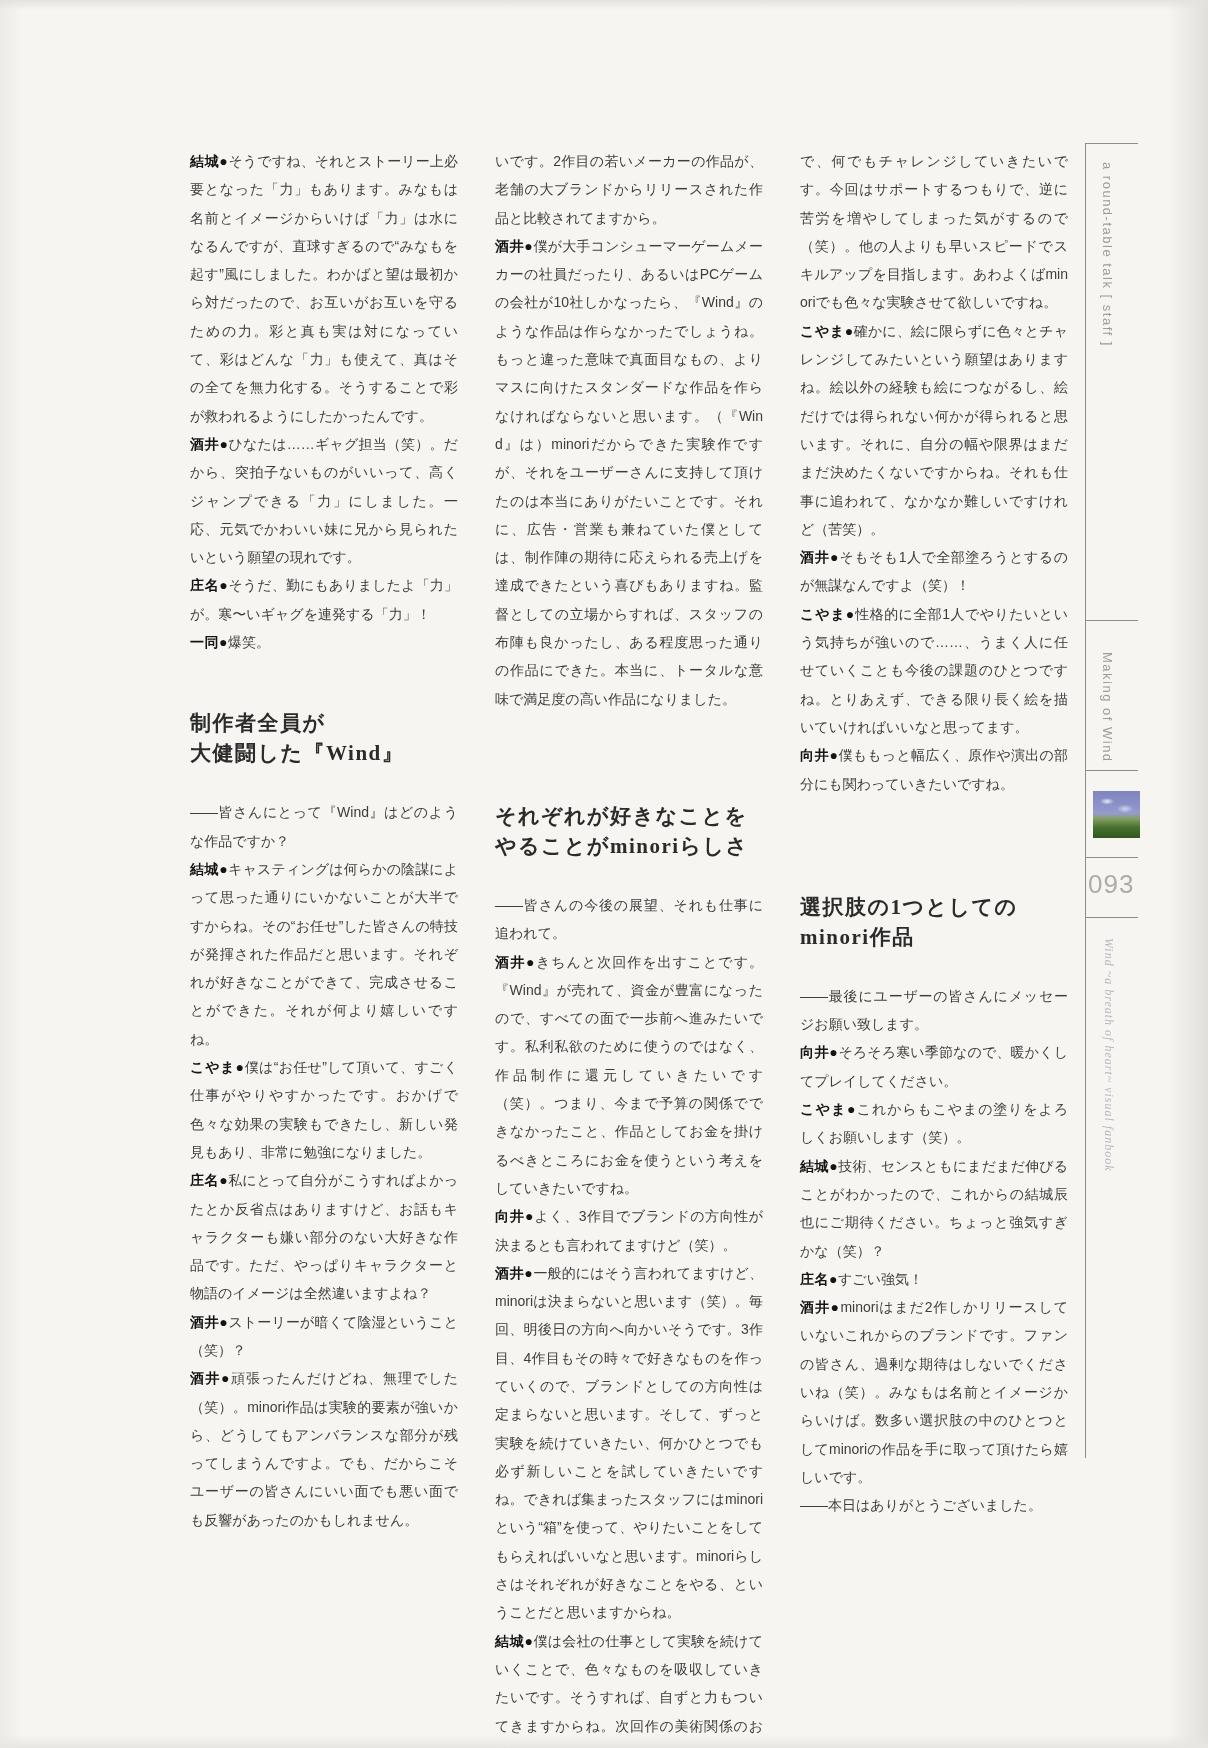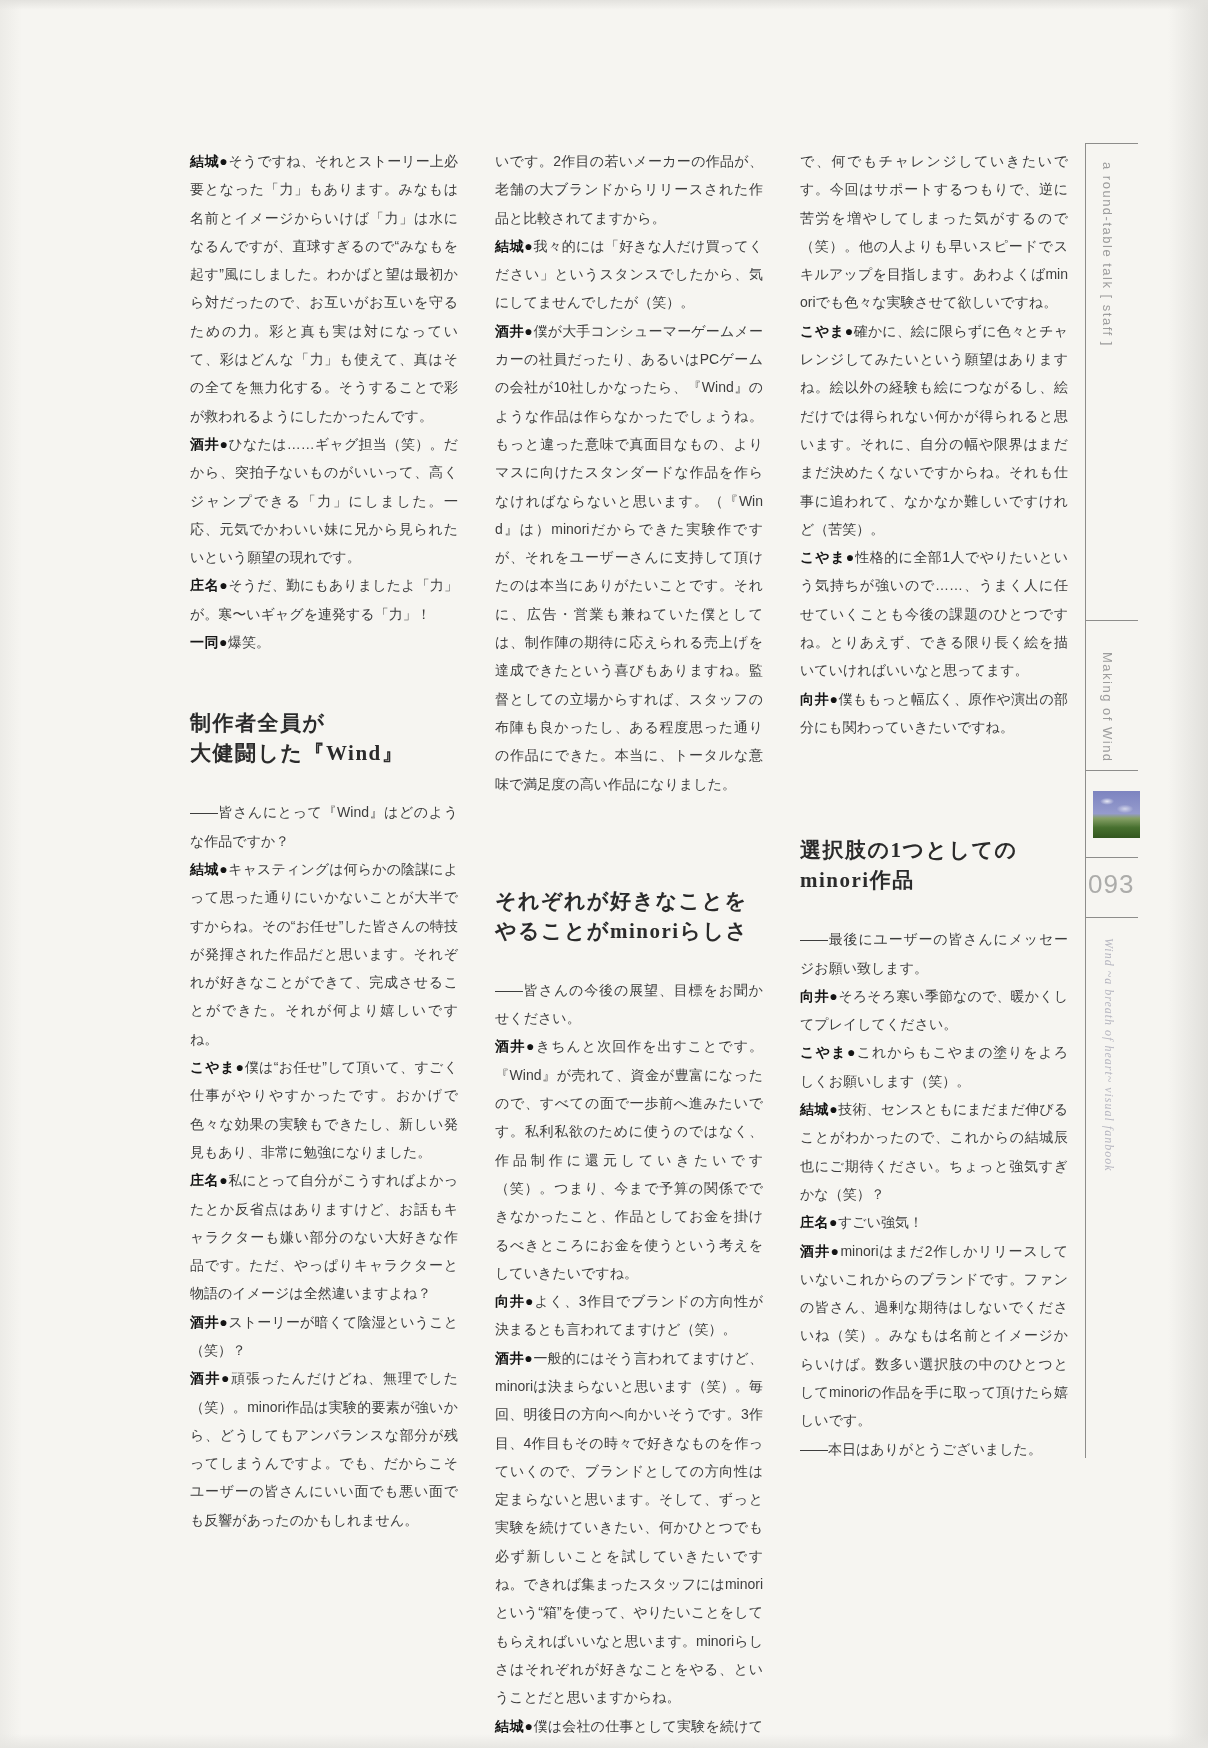--- a/index.html
+++ b/index.html
@@ -51,33 +51,33 @@
         <h2><span>制作者全員が</span><br><span>大健闘した『Wind』</span></h2>
         <p>――皆さんにとって『Wind』はどのような作品ですか？</p>
         <p><b>結城●</b><span>キャスティングは何らかの陰謀によって思った通りにいかないことが大半ですからね。その“お任せ”した皆さんの特技が発揮された作品だと思います。それぞれが好きなことができて、完成させることができた。それが何より嬉しいですね。</span></p>
         <p><b>こやま●</b><span>僕は“お任せ”して頂いて、すごく仕事がやりやすかったです。おかげで色々な効果の実験もできたし、新しい発見もあり、非常に勉強になりました。</span></p>
         <p><b>庄名●</b><span>私にとって自分がこうすればよかったとか反省点はありますけど、お話もキャラクターも嫌い部分のない大好きな作品です。ただ、やっぱりキャラクターと物語のイメージは全然違いますよね？</span></p>
         <p><b>酒井●</b><span>ストーリーが暗くて陰湿ということ（笑）？</span></p>
         <p><b>酒井●</b><span>頑張ったんだけどね、無理でした（笑）。minori作品は実験的要素が強いから、どうしてもアンバランスな部分が残ってしまうんですよ。でも、だからこそユーザーの皆さんにいい面でも悪い面でも反響があったのかもしれません。</span></p>
       </div>
     <div class="col">
         <p>いです。2作目の若いメーカーの作品が、老舗の大ブランドからリリースされた作品と比較されてますから。</p>
-        <p><b>結城●</b><span>我々的には「好きな人だけ買ってください」というスタンスでしたから、気にしてませんでしたが（笑）。</span></p>
         <p><b>酒井●</b><span>僕が大手コンシューマーゲームメーカーの社員だったり、あるいはPCゲームの会社が10社しかなったら、『Wind』のような作品は作らなかったでしょうね。もっと違った意味で真面目なもの、よりマスに向けたスタンダードな作品を作らなければならないと思います。（『Wind』は）minoriだからできた実験作ですが、それをユーザーさんに支持して頂けたのは本当にありがたいことです。それに、広告・営業も兼ねていた僕としては、制作陣の期待に応えられる売上げを達成できたという喜びもありますね。監督としての立場からすれば、スタッフの布陣も良かったし、ある程度思った通りの作品にできた。本当に、トータルな意味で満足度の高い作品になりました。</span></p>
         <div class="spacer" style="height: 36px;"></div>
         <h2><span>それぞれが好きなことを</span><br><span>やることがminoriらしさ</span></h2>
-        <p>――皆さんの今後の展望、目標をお聞かせください。</p>
+        <p>――皆さんの今後の展望、それも仕事に追われて。</p>
         <p><b>酒井●</b><span>きちんと次回作を出すことです。『Wind』が売れて、資金が豊富になったので、すべての面で一歩前へ進みたいです。私利私欲のために使うのではなく、作品制作に還元していきたいです（笑）。つまり、今まで予算の関係でできなかったこと、作品としてお金を掛けるべきところにお金を使うという考えをしていきたいですね。</span></p>
         <p><b>向井●</b><span>よく、3作目でブランドの方向性が決まるとも言われてますけど（笑）。</span></p>
         <p><b>酒井●</b><span>一般的にはそう言われてますけど、minoriは決まらないと思います（笑）。毎回、明後日の方向へ向かいそうです。3作目、4作目もその時々で好きなものを作っていくので、ブランドとしての方向性は定まらないと思います。そして、ずっと実験を続けていきたい、何かひとつでも必ず新しいことを試していきたいですね。できれば集まったスタッフにはminoriという“箱”を使って、やりたいことをしてもらえればいいなと思います。minoriらしさはそれぞれが好きなことをやる、ということだと思いますからね。</span></p>
         <p><b>結城●</b><span>僕は会社の仕事として実験を続けていくことで、色々なものを吸収していきたいです。そうすれば、自ずと力もついてきますからね。次回作の美術関係のお手伝いをしながら、次々回作の準備をしていく予定です。当面の目標は、絵を使い分けられるようになることですね。</span></p>
       </div>
     <div class="col">
         <p>で、何でもチャレンジしていきたいです。今回はサポートするつもりで、逆に苦労を増やしてしまった気がするので（笑）。他の人よりも早いスピードでスキルアップを目指します。あわよくばminoriでも色々な実験させて欲しいですね。</p>
         <p><b>こやま●</b><span>確かに、絵に限らずに色々とチャレンジしてみたいという願望はありますね。絵以外の経験も絵につながるし、絵だけでは得られない何かが得られると思います。それに、自分の幅や限界はまだまだ決めたくないですからね。それも仕事に追われて、なかなか難しいですけれど（苦笑）。</span></p>
+        <p><b>酒井●</b><span>そもそも1人で全部塗ろうとするのが無謀なんですよ（笑）！</span></p>
         <p><b>こやま●</b><span>性格的に全部1人でやりたいという気持ちが強いので……、うまく人に任せていくことも今後の課題のひとつですね。とりあえず、できる限り長く絵を描いていければいいなと思ってます。</span></p>
         <p><b>向井●</b><span>僕ももっと幅広く、原作や演出の部分にも関わっていきたいですね。</span></p>
         <div class="spacer" style="height: 42px;"></div>
         <h2><span>選択肢の1つとしての</span><br><span>minori作品</span></h2>
         <p>――最後にユーザーの皆さんにメッセージお願い致します。</p>
         <p><b>向井●</b><span>そろそろ寒い季節なので、暖かくしてプレイしてください。</span></p>
         <p><b>こやま●</b><span>これからもこやまの塗りをよろしくお願いします（笑）。</span></p>
         <p><b>結城●</b><span>技術、センスともにまだまだ伸びることがわかったので、これからの結城辰也にご期待ください。ちょっと強気すぎかな（笑）？</span></p>
         <p><b>庄名●</b><span>すごい強気！</span></p>
         <p><b>酒井●</b><span>minoriはまだ2作しかリリースしていないこれからのブランドです。ファンの皆さん、過剰な期待はしないでくださいね（笑）。みなもは名前とイメージからいけば。数多い選択肢の中のひとつとしてminoriの作品を手に取って頂けたら嬉しいです。</span></p>

